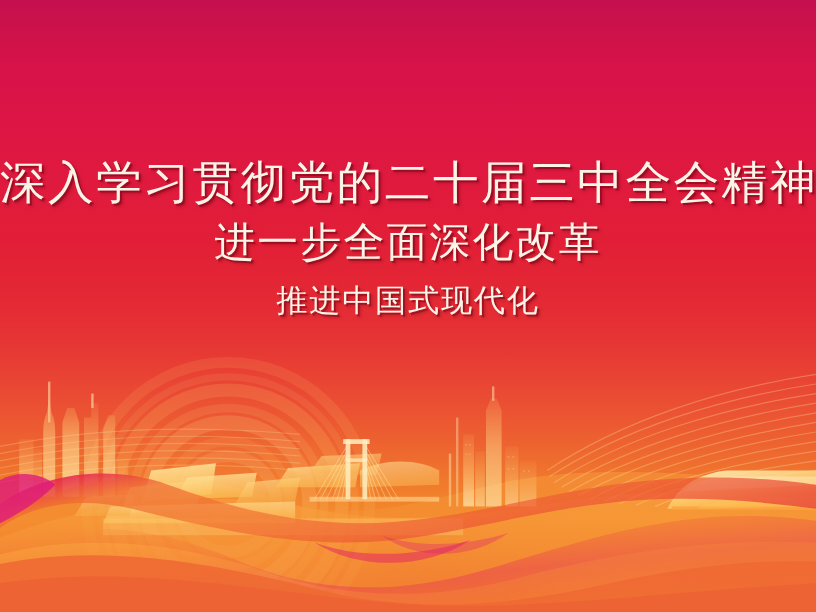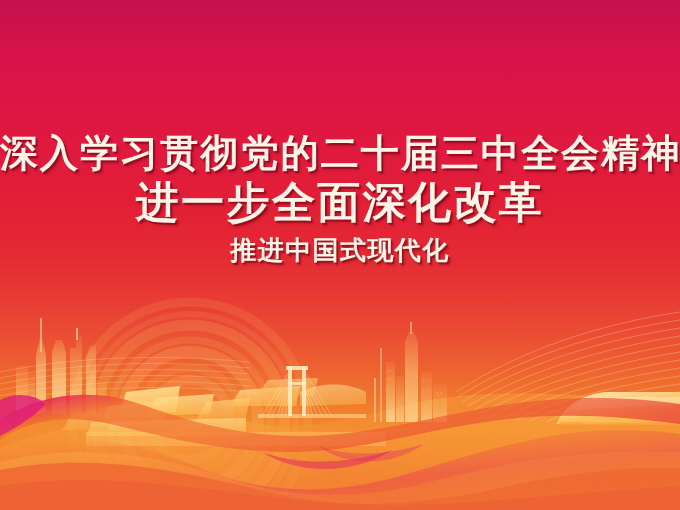--- a/index.html
+++ b/index.html
@@ -77,30 +77,30 @@
     position: absolute;
     left: 0;
     right: 0;
     top: 128px;
     text-align: center;
     z-index: 10;
   }
   .tline {
     display: block;
     color: #fdf4e8;
-    font-weight: bold;
+    font-weight: normal;
     letter-spacing: 0.055em;
     white-space: nowrap;
     text-shadow:
        1.6px 1.6px 0 rgba(122,8,22,0.55),
        2.6px 2.6px 2.4px rgba(110,6,20,0.35);
     -webkit-font-smoothing: antialiased;
   }
   .tline-1 { font-size: 38px; line-height: 50px; }
-  .tline-2 { font-size: 43px; line-height: 48px; }
+  .tline-2 { font-size: 34px; line-height: 48px; }
   .tline-3 { font-size: 26px; line-height: 48px; }
 </style>
 </head>
 <body>
 
 <div id="banner">
 
   <div class="bg-base"></div>
   <div class="bg-warm-glow"></div>
   <div class="bg-warm-glow2"></div>

